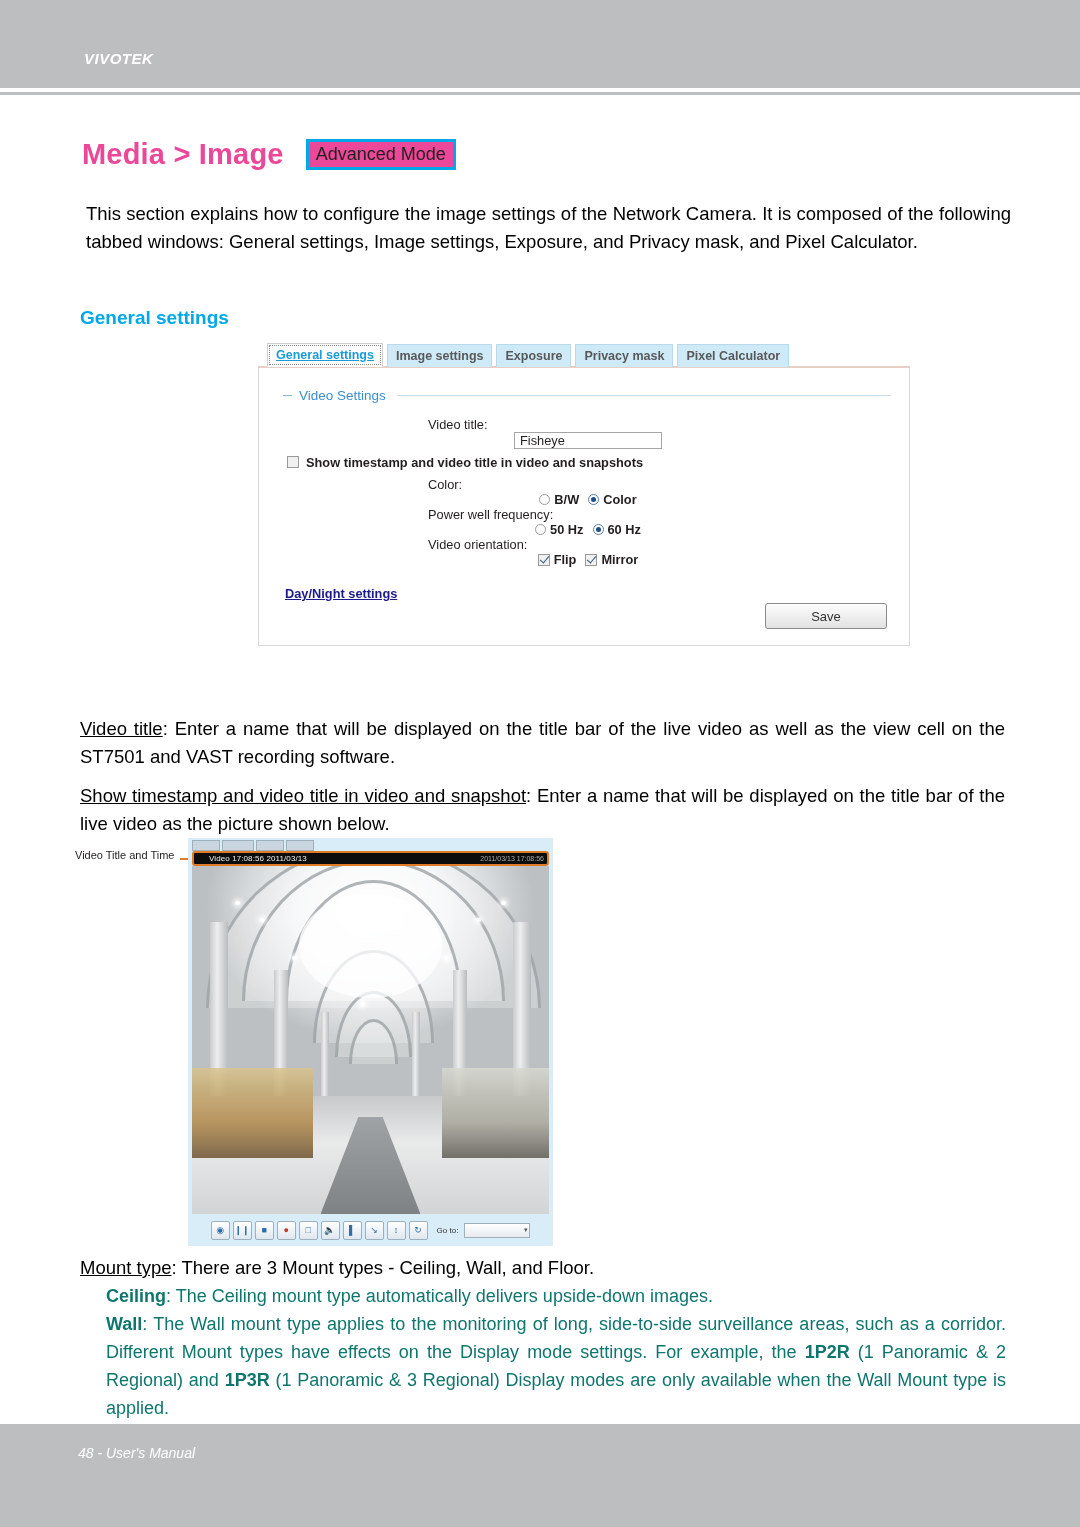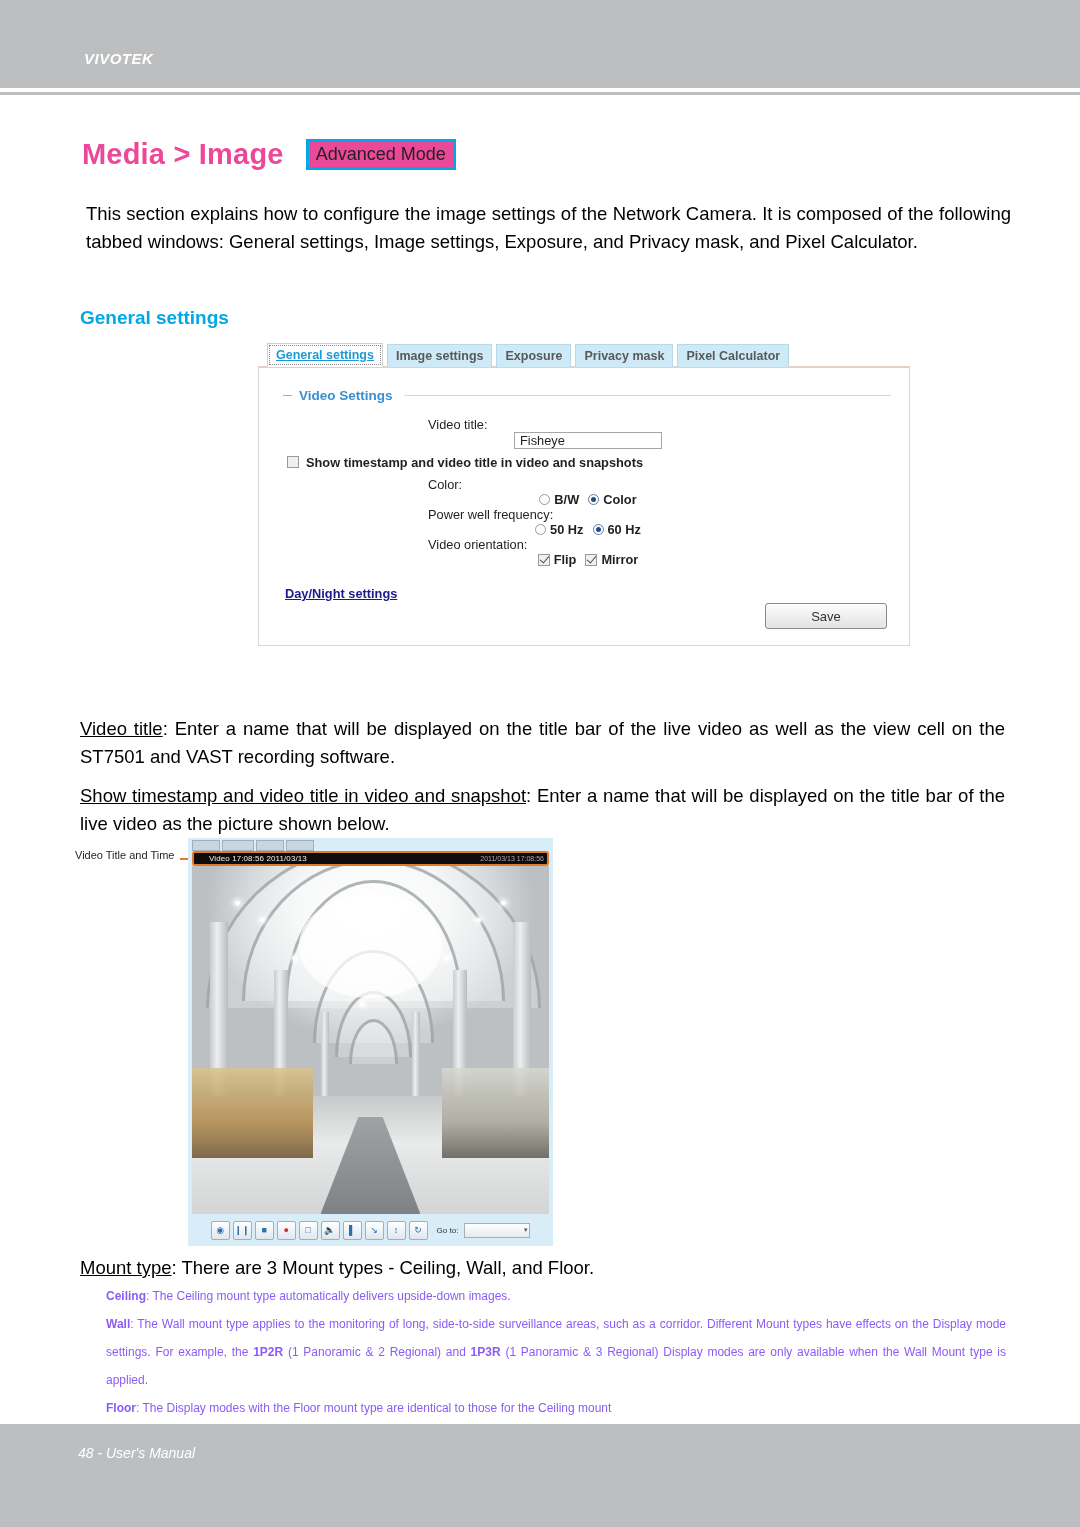--- a/index.html
+++ b/index.html
@@ -153,21 +153,21 @@
     gap: 7px;
     margin: 6px 0 0 6px;
   }
   .fs-minus {
     width: 9px; height: 1px;
     background: #8ab4d4;
     display: inline-block;
   }
   .fs-title {
     font-size: 13.5px;
-    font-weight: bold;
+    font-weight: normal;
     color: #3a8fd0;
     white-space: nowrap;
   }
   .fs-line {
     flex: 1;
     height: 1px;
     background: #c9dcea;
     margin-left: 4px;
   }
 
@@ -445,21 +445,21 @@
     padding-right: 2px;
     font-size: 7px;
     color: #555;
   }
 
   
   .p-mount { position: absolute; left: 80px; top: 1254px; width: 925px;
              font-size: 18.5px; line-height: 28px; color:#000; }
   .indent {
     position: absolute; left: 106px; top: 1282px; width: 900px;
-    font-size: 12px; line-height: 28px; color: #8b5cf6; text-align: justify;
+    font-size: 18px; line-height: 28px; color: #0f766e; text-align: justify;
   }
 </style>
 </head>
 <body>
 
 <div class="header-band"></div>
 <div class="brand">VIVOTEK</div>
 <div class="header-rule"></div>
 
 <div class="page-title-row">

